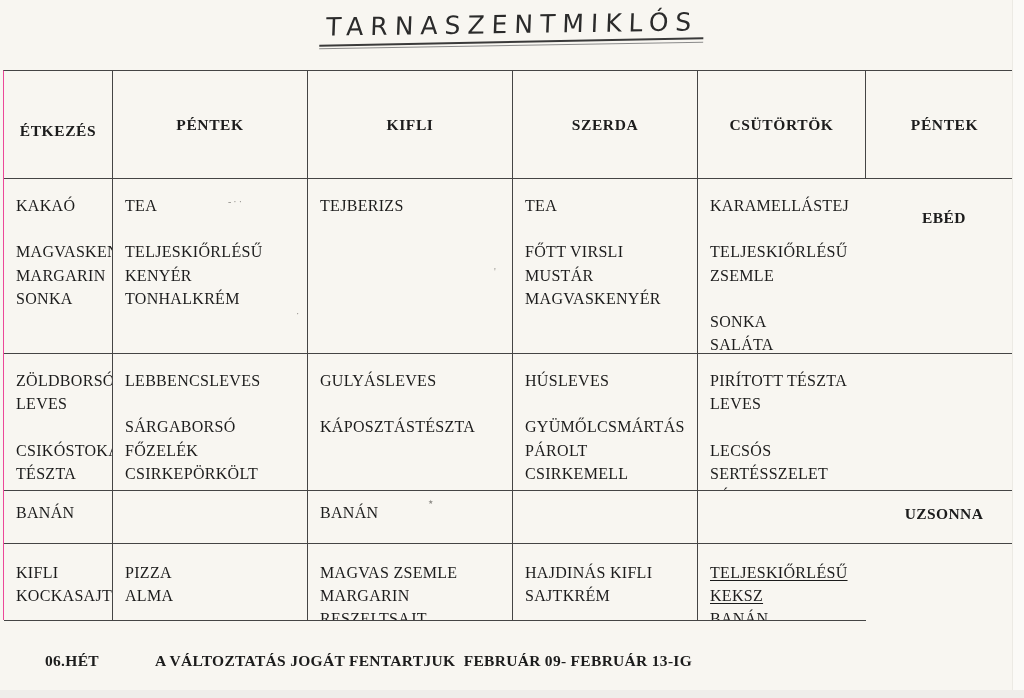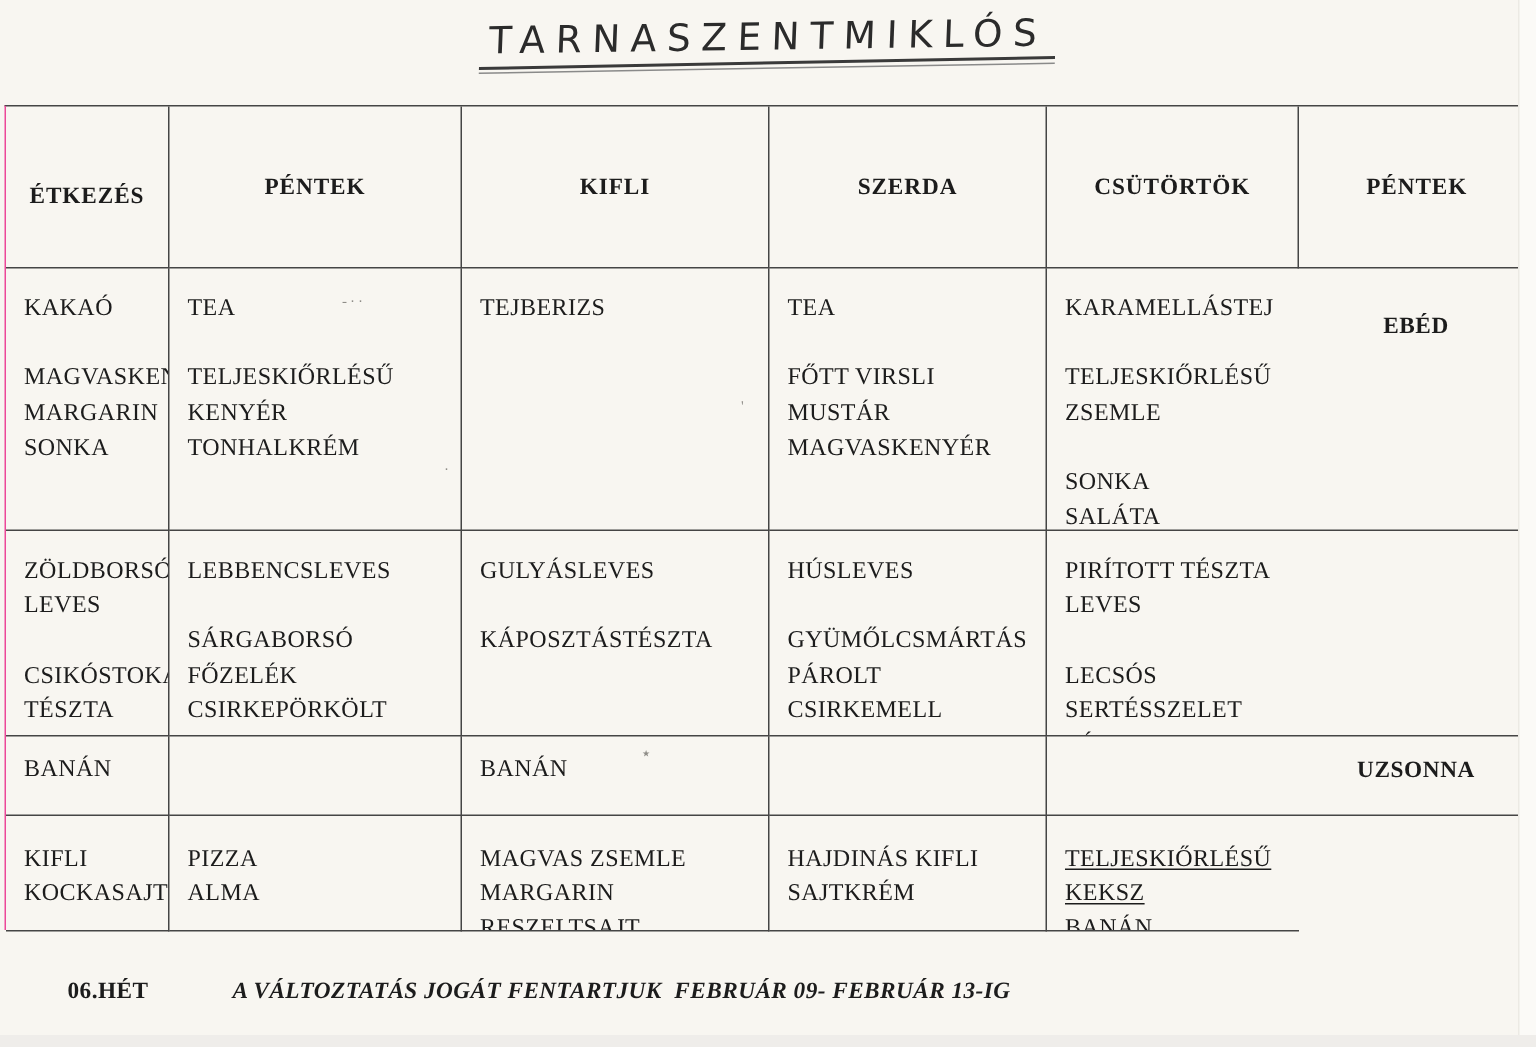--- a/index.html
+++ b/index.html
@@ -75,21 +75,21 @@
     letter-spacing:0.3px;
     white-space:pre-line;
   }
   .banan-cell { padding-top:10px; }
   .uzsonna-cell { padding-top:17px; }
   .underlined { text-decoration:underline; text-underline-offset:2px; }
 
   
   .footer { position:absolute; top:652px; left:0; width:1024px; font-size:15.5px; font-weight:600; }
   .footer-week { position:absolute; left:45px; top:0; letter-spacing:0.3px; }
-  .footer-notice { position:absolute; left:155px; top:0; white-space:pre; letter-spacing:0.3px;font-style:italic; }
+  .footer-notice { position:absolute; left:155px; top:0; white-space:pre; letter-spacing:0.3px; }
 </style>
 </head>
 <body>
 
 <div class="title-wrap">
   <div class="title-text">TARNASZENTMIKLÓS</div>
   <div class="title-line1"></div>
   <div class="title-line2"></div>
 </div>
 

